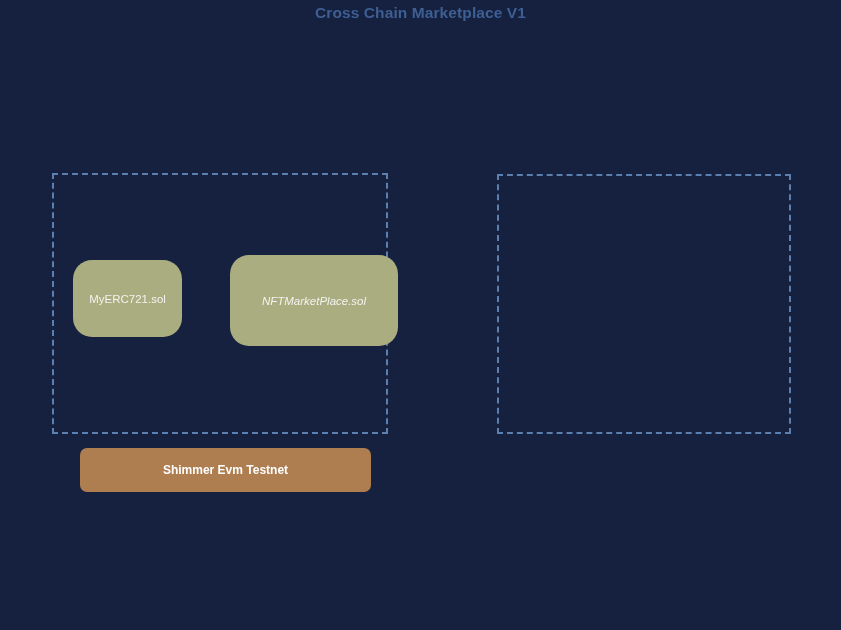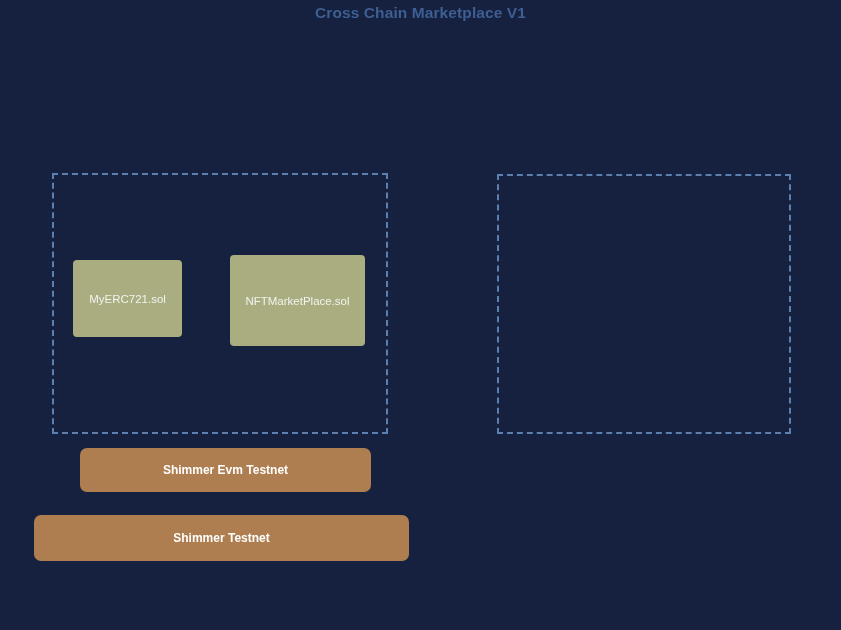--- a/index.html
+++ b/index.html
@@ -59,21 +59,21 @@
     left: 497px;
     top: 174px;
     width: 294px;
     height: 260px;
   }
 
   
   .file-node {
     position: absolute;
     background: #a9ad80;
-    border-radius: 4px;
+    border-radius: 19px;
     box-sizing: border-box;
     display: flex;
     align-items: center;
     justify-content: center;
     color: #f3f3ef;
     font-family: "Liberation Sans", sans-serif;
     font-size: 11.5px;
     font-weight: normal;
     line-height: 14px;
     text-align: center;
@@ -81,22 +81,23 @@
   }
   #node-myerc721 {
     left: 73px;
     top: 260px;
     width: 109px;
     height: 77px;
   }
   #node-nftmarketplace {
     left: 230px;
     top: 255px;
-    width: 135px;
+    width: 168px;
     height: 91px;
+    font-style: italic;
   }
 
   
   .network-node {
     position: absolute;
     background: #ae7d50;
     border-radius: 7px;
     box-sizing: border-box;
     display: flex;
     align-items: center;
@@ -147,17 +148,14 @@
 
   <div class="file-node" id="node-nftmarketplace">
     <span>NFTMarketPlace.sol</span>
   </div>
 
   <div class="network-node" id="node-shimmer-evm-testnet">
     <span>Shimmer Evm Testnet</span>
   </div>
 
 
-  <div class="network-node" id="node-shimmer-testnet">
-    <span>Shimmer Testnet</span>
-  </div>
 
 </div>
 
 </body></html>

